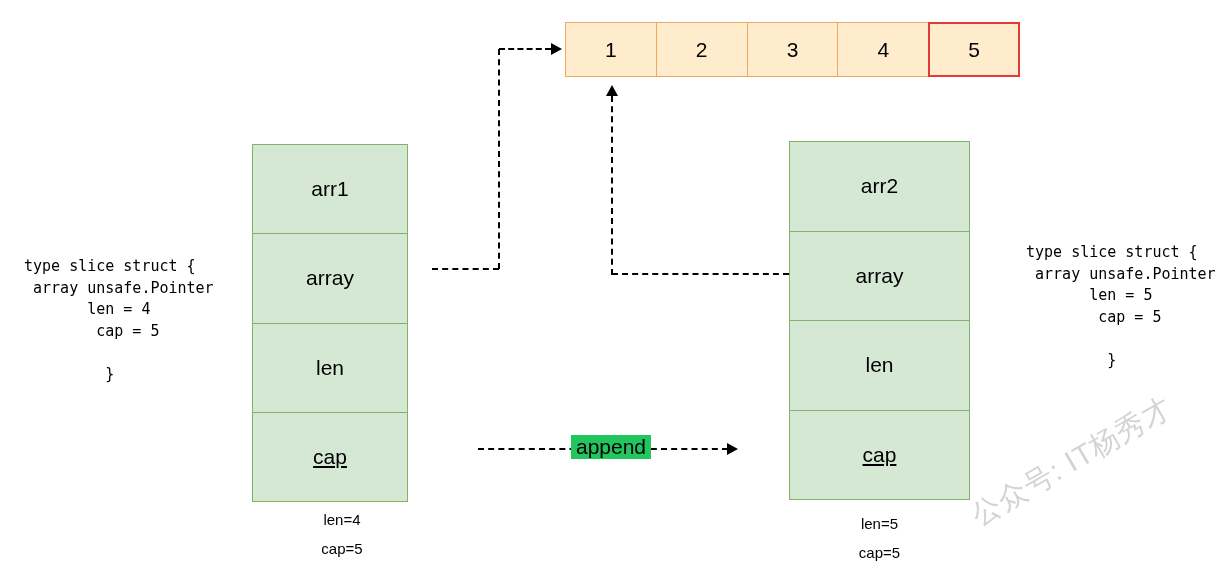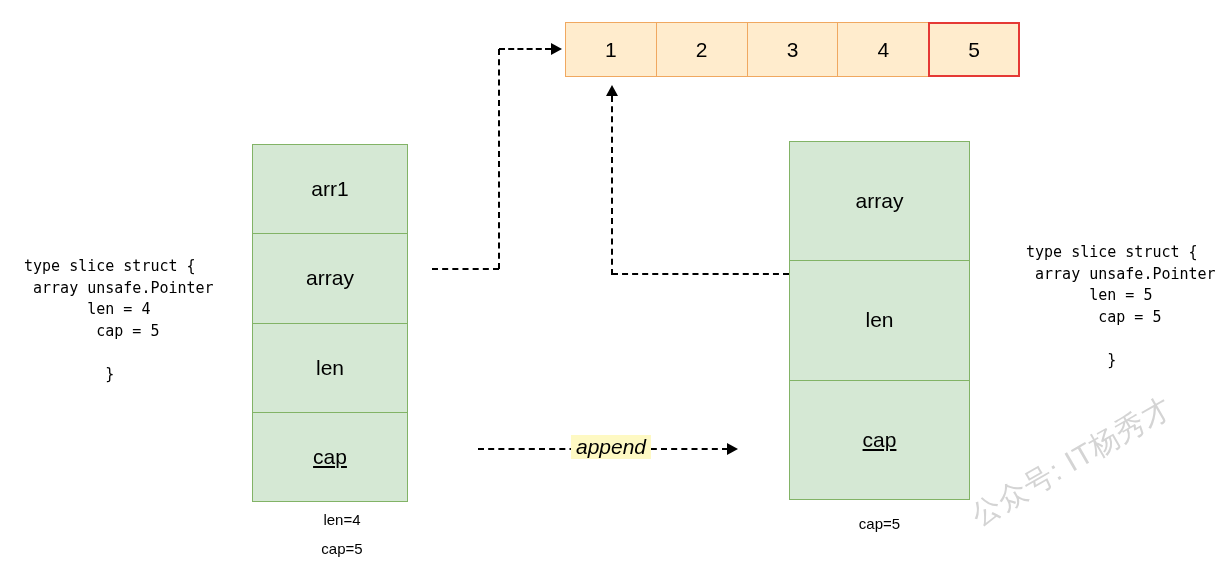--- a/index.html
+++ b/index.html
@@ -96,25 +96,24 @@
   .head.up{
     border-left:6px solid transparent;
     border-right:6px solid transparent;
     border-bottom:11px solid var(--line,#000);
   }
   
   .append-label{
     position:absolute;
     left:611px;top:435px;
     transform:translateX(-50%);
-    background:#fef9c3;
+    background:#22c55e;
     padding:0 5px;
     font-size:21px;
     z-index:3;
-    font-style:italic;
   }
 </style>
 </head>
 <body>
 
 <div class="canvas">
 
   <div class="watermark">公众号: IT杨秀才</div>
 
   <div class="array">
@@ -130,25 +129,27 @@
     <div class="row">array</div>
     <div class="row">len</div>
     <div class="row">cap</div>
   </div>
   <div class="caption left">
     <div>len=4</div>
     <div>cap=5</div>
   </div>
 
   <div class="struct right">
+    <div class="row">arr2</div>
     <div class="row">array</div>
     <div class="row">len</div>
     <div class="row">cap</div>
   </div>
   <div class="caption right">
+    <div>len=5</div>
     <div>cap=5</div>
   </div>
 
   <pre class="code left">type slice struct {
  array unsafe.Pointer
        len = 4
         cap = 5
 
          }</pre>
   <pre class="code right">type slice struct {

